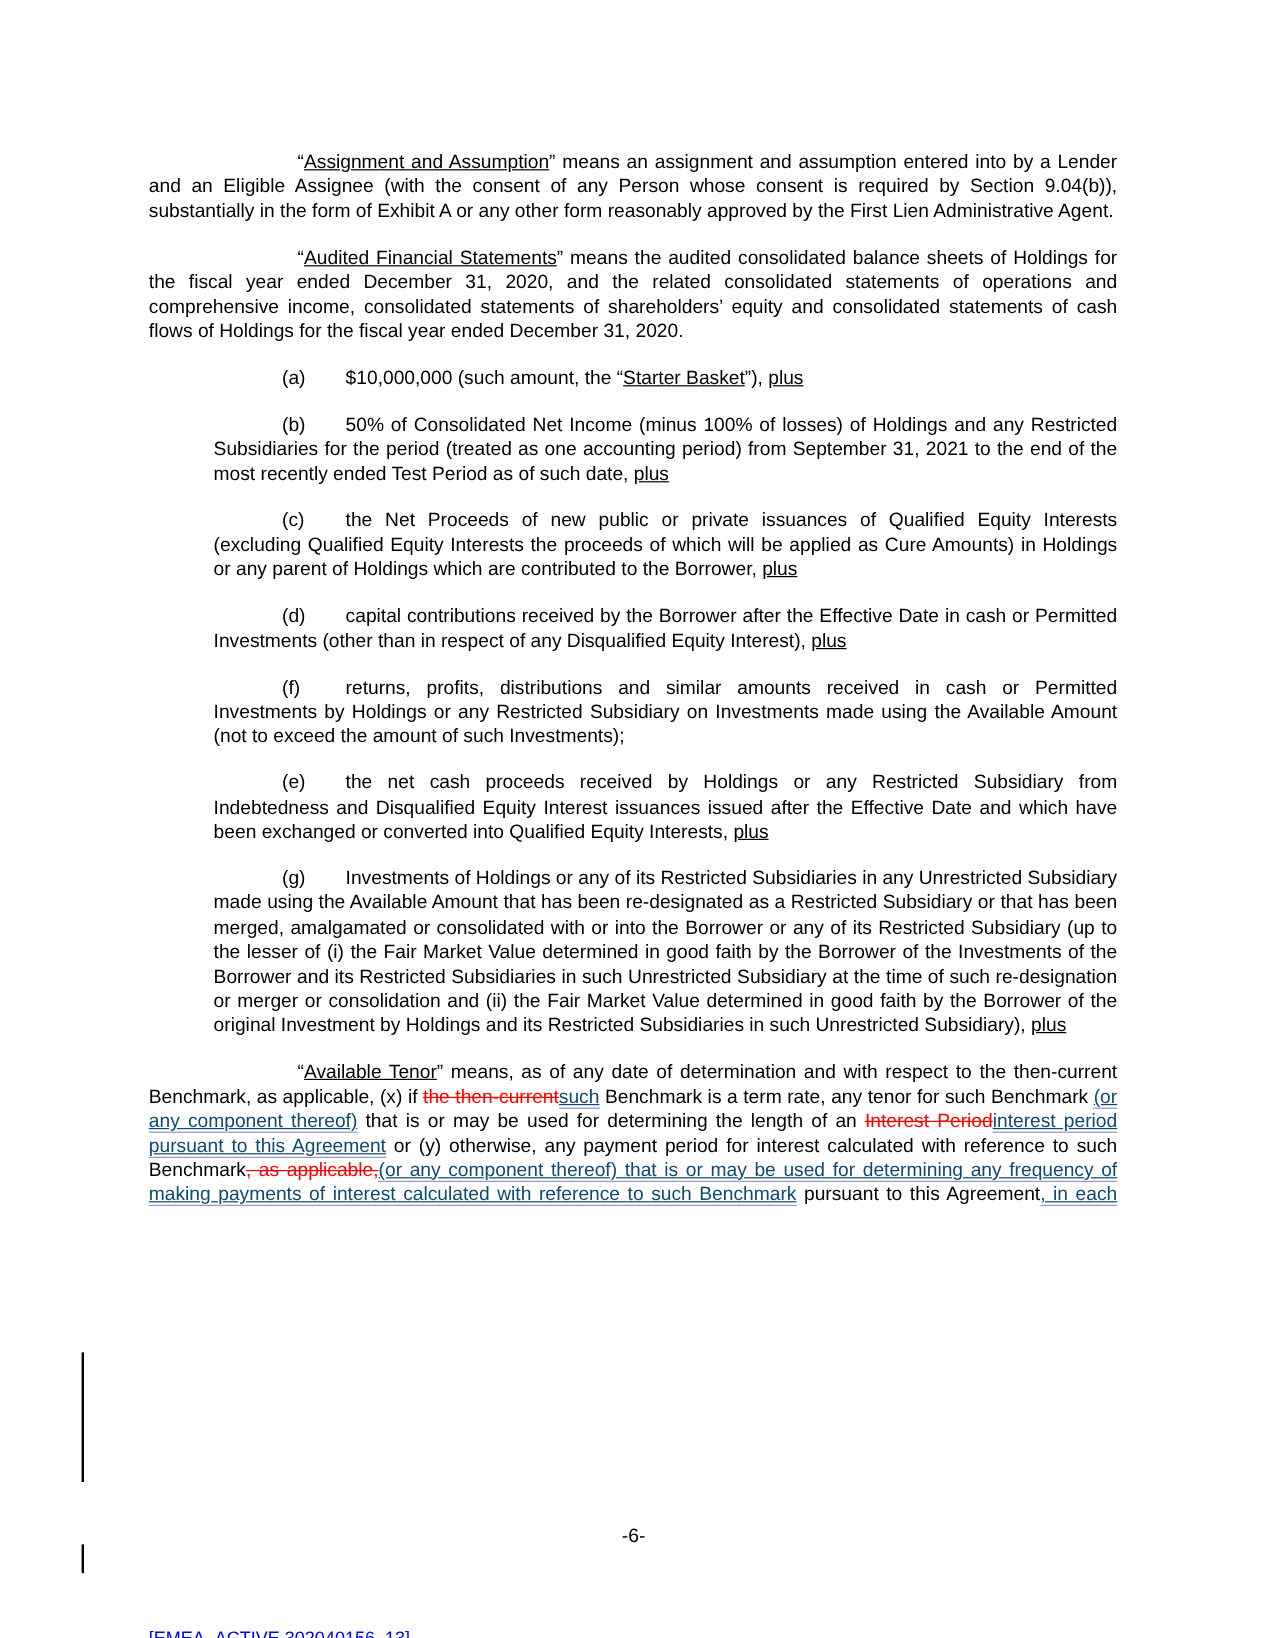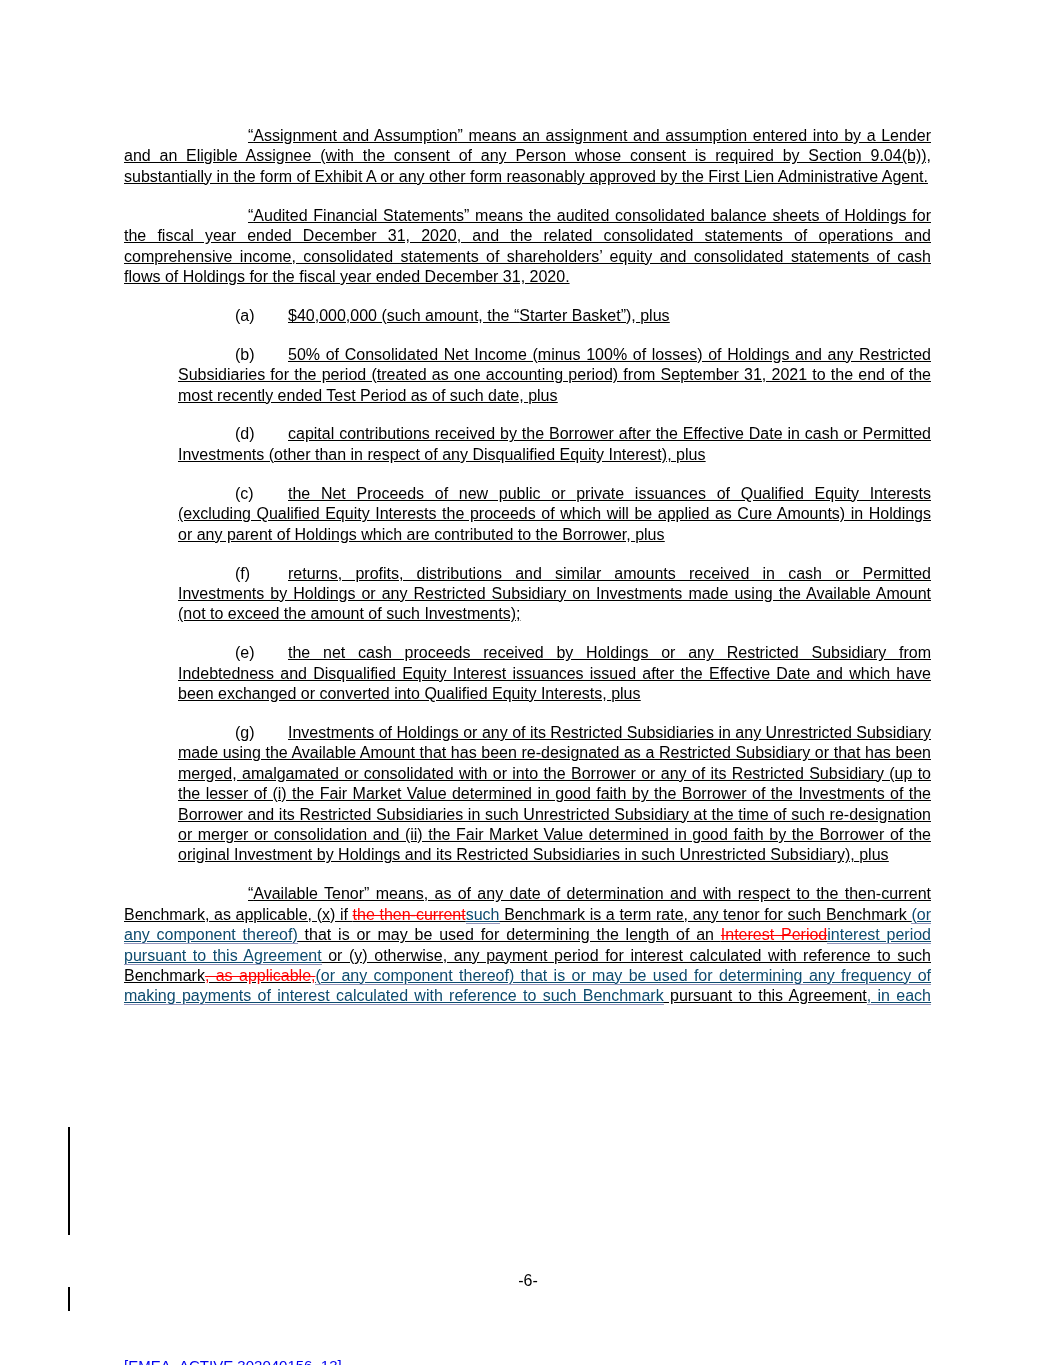--- a/index.html
+++ b/index.html
@@ -10,21 +10,21 @@
     color:#000000;
     position:relative;
     overflow:hidden;
   }
   .page{position:absolute;inset:0;background:#ffffff;}
   .doc-body{
     position:absolute;
     left:124px;top:126px;width:807px;
     font-size:16px;line-height:20.4px;
   }
-  .para{margin:18.5px 0 0 0;text-align:justify;text-decoration:underline;}
+  .para{margin:18.5px 0 0 0;text-align:justify;}
   .para:first-child{margin-top:0;}
   .para.body{text-indent:124px;}
   .para.clause{margin-left:54px;text-indent:57px;}
   .para.cont{text-align-last:justify;}
   .marker{display:inline-block;width:53px;text-indent:0;}
   .u{text-decoration:underline;}
   .del{color:#ff0000;text-decoration:line-through;margin-top:16px;}
   .ins{color:#0c4a6e;text-decoration:underline;border-bottom:1px solid #9494bc;}
   .footer-page-number{
     position:absolute;top:1272px;left:0;width:1056px;
@@ -39,24 +39,24 @@
   .change-bar.long{top:1127px;height:108px;}
   .change-bar.short{top:1287px;height:24px;}
 </style>
 </head>
 <body>
 
 <div class="page">
   <div class="doc-body">
       <p class="para body"><span>“</span><span class="u">Assignment and Assumption</span><span>” means an assignment and assumption entered into by a Lender and an Eligible Assignee (with the consent of any Person whose consent is required by Section 9.04(b)), substantially in the form of Exhibit A or any other form reasonably approved by the First Lien Administrative Agent.</span></p>
       <p class="para body"><span>“</span><span class="u">Audited Financial Statements</span><span>” means the audited consolidated balance sheets of Holdings for the fiscal year ended December 31, 2020, and the related consolidated statements of operations and comprehensive income, consolidated statements of shareholders’ equity and consolidated statements of cash flows of Holdings for the fiscal year ended December 31, 2020.</span></p>
-      <p class="para clause"><span class="marker">(a)</span><span>$40,000,000 (such amount, the “</span><span class="u">Starter Basket</span><span>”), </span><span class="u">plus</span></p>
+      <p class="para clause"><span class="marker">(a)</span><span>$10,000,000 (such amount, the “</span><span class="u">Starter Basket</span><span>”), </span><span class="u">plus</span></p>
       <p class="para clause"><span class="marker">(b)</span><span>50% of Consolidated Net Income (minus 100% of losses) of Holdings and any Restricted Subsidiaries for the period (treated as one accounting period) from September 31, 2021 to the end of the most recently ended Test Period as of such date, </span><span class="u">plus</span></p>
+      <p class="para clause"><span class="marker">(c)</span><span>the Net Proceeds of new public or private issuances of Qualified Equity Interests (excluding Qualified Equity Interests the proceeds of which will be applied as Cure Amounts) in Holdings or any parent of Holdings which are contributed to the Borrower, </span><span class="u">plus</span></p>
       <p class="para clause"><span class="marker">(d)</span><span>capital contributions received by the Borrower after the Effective Date in cash or Permitted Investments (other than in respect of any Disqualified Equity Interest), </span><span class="u">plus</span></p>
-      <p class="para clause"><span class="marker">(c)</span><span>the Net Proceeds of new public or private issuances of Qualified Equity Interests (excluding Qualified Equity Interests the proceeds of which will be applied as Cure Amounts) in Holdings or any parent of Holdings which are contributed to the Borrower, </span><span class="u">plus</span></p>
       <p class="para clause"><span class="marker">(f)</span><span>returns, profits, distributions and similar amounts received in cash or Permitted Investments by Holdings or any Restricted Subsidiary on Investments made using the Available Amount (not to exceed the amount of such Investments);</span></p>
       <p class="para clause"><span class="marker">(e)</span><span>the net cash proceeds received by Holdings or any Restricted Subsidiary from Indebtedness and Disqualified Equity Interest issuances issued after the Effective Date and which have been exchanged or converted into Qualified Equity Interests, </span><span class="u">plus</span></p>
       <p class="para clause"><span class="marker">(g)</span><span>Investments of Holdings or any of its Restricted Subsidiaries in any Unrestricted Subsidiary made using the Available Amount that has been re-designated as a Restricted Subsidiary or that has been merged, amalgamated or consolidated with or into the Borrower or any of its Restricted Subsidiary (up to the lesser of (i) the Fair Market Value determined in good faith by the Borrower of the Investments of the Borrower and its Restricted Subsidiaries in such Unrestricted Subsidiary at the time of such re-designation or merger or consolidation and (ii) the Fair Market Value determined in good faith by the Borrower of the original Investment by Holdings and its Restricted Subsidiaries in such Unrestricted Subsidiary), </span><span class="u">plus</span></p>
       <p class="para body cont"><span>“</span><span class="u">Available Tenor</span><span>” means, as of any date of determination and with respect to the then-current Benchmark, as applicable, (x) if </span><span class="del">the then-current</span><span class="ins">such</span><span> Benchmark is a term rate, any tenor for such Benchmark </span><span class="ins">(or any component thereof)</span><span> that is or may be used for determining the length of an </span><span class="del">Interest Period</span><span class="ins">interest period pursuant to this Agreement</span><span> or (y) otherwise, any payment period for interest calculated with reference to such Benchmark</span><span class="del">, as applicable,</span><span class="ins">(or any component thereof) that is or may be used for determining any frequency of making payments of interest calculated with reference to such Benchmark</span><span> pursuant to this Agreement</span><span class="ins">, in each</span></p>
     </div>
 
   <div class="change-bar long"></div>
   <div class="change-bar short"></div>
 
   <div class="footer-page-number">-6-</div>

